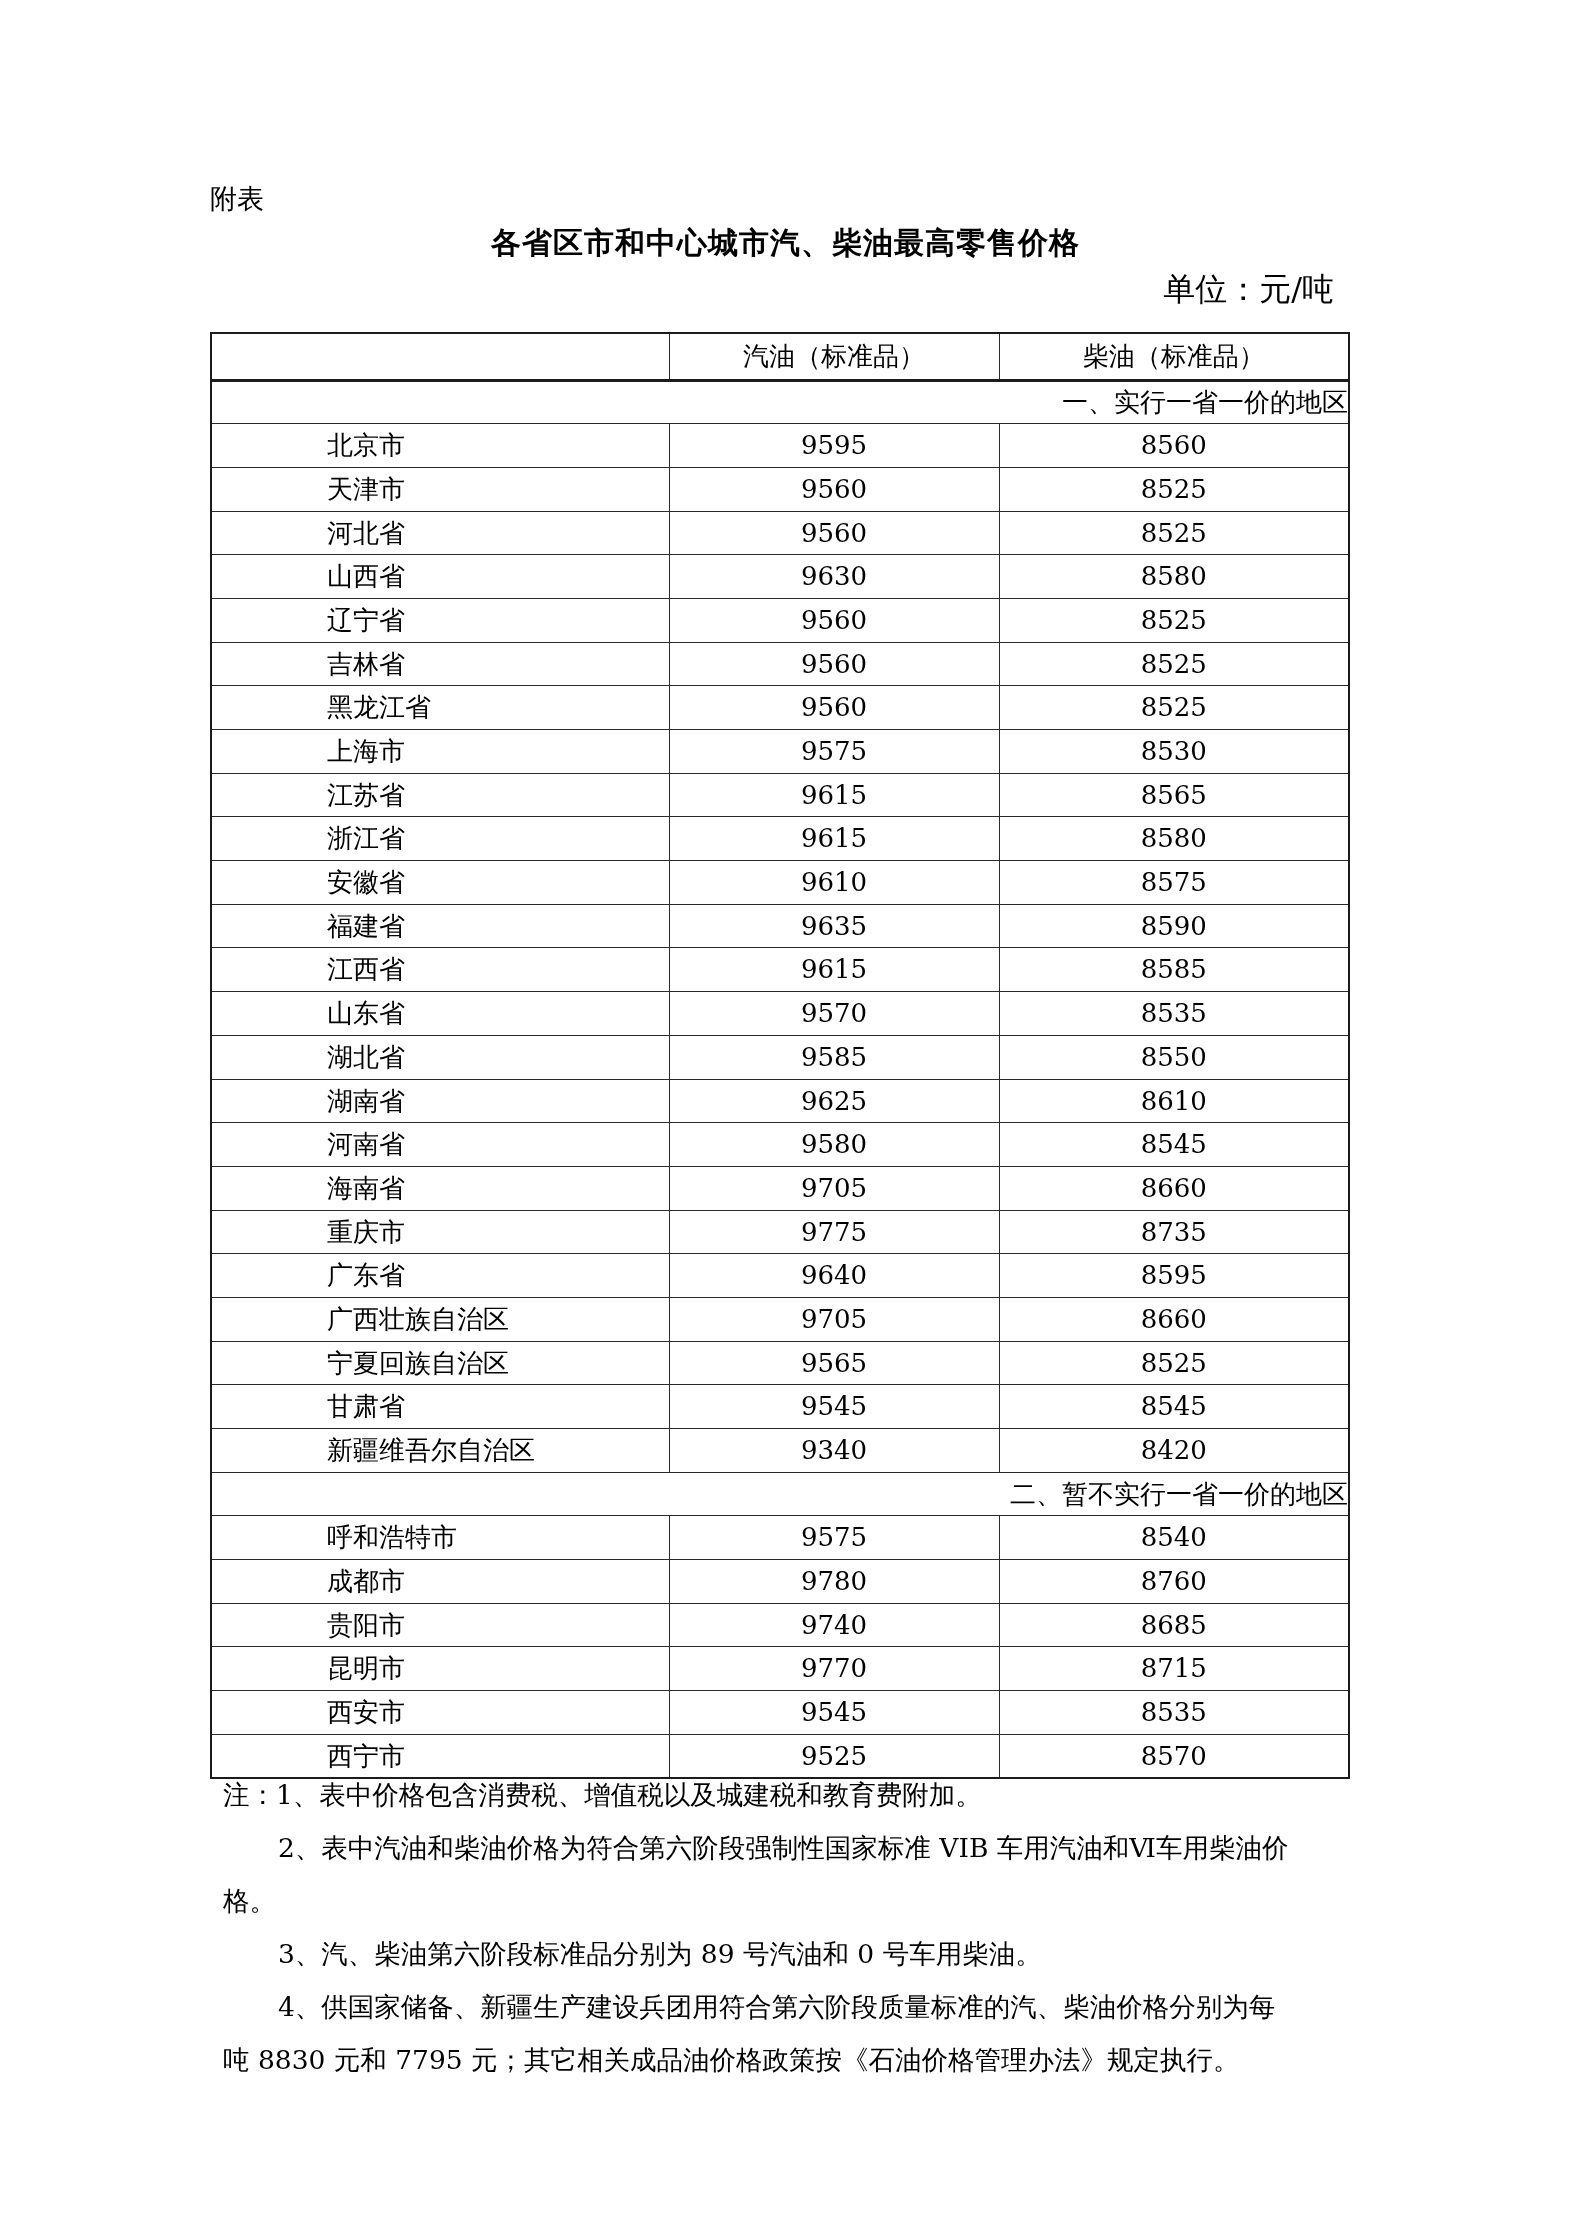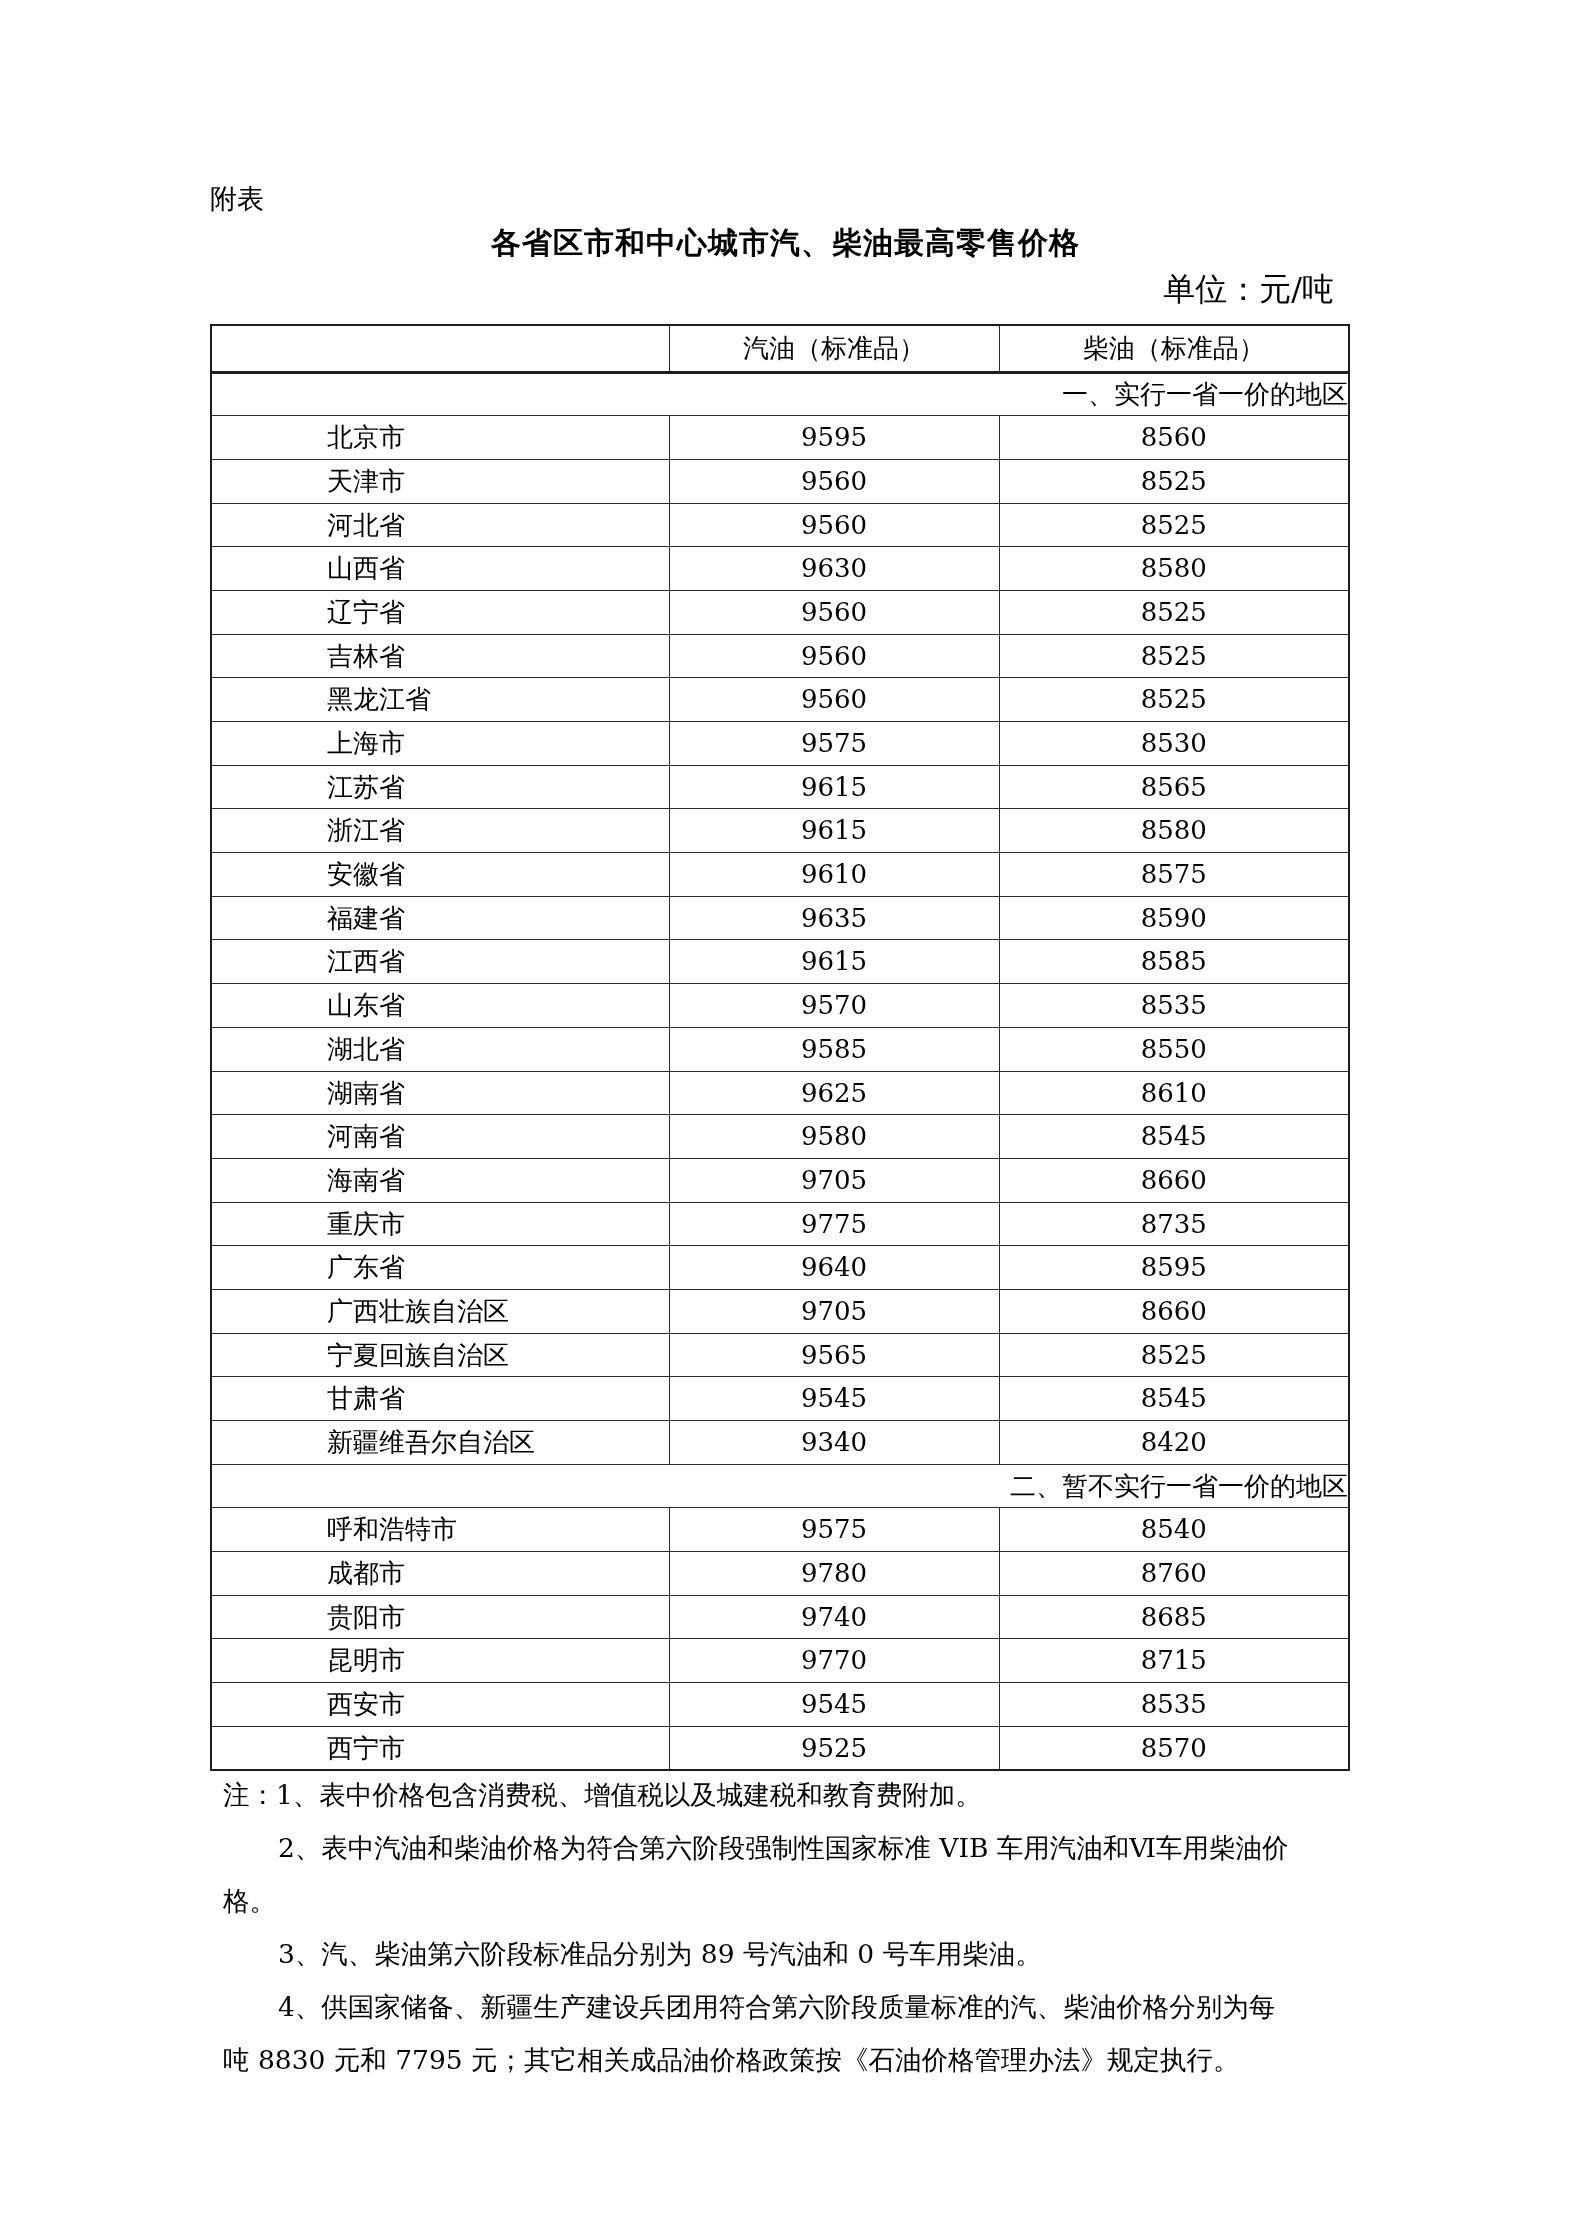--- a/index.html
+++ b/index.html
@@ -31,21 +31,21 @@
   }
   .unit{
     position:absolute;
     top:268px;
     right:237px;
     font-size:32px;
   }
   table.price-table{
     position:absolute;
     left:210px;
-    top:324px;
+    top:332px;
     width:1138px;
     border-collapse:collapse;
     table-layout:fixed;
     border:2.5px solid #1c1c1c;
   }
   col.c1{width:458px;}
   col.c2{width:330px;}
   col.c3{width:350px;}
   .price-table td{
     border:1.5px solid #2a2a2a;

